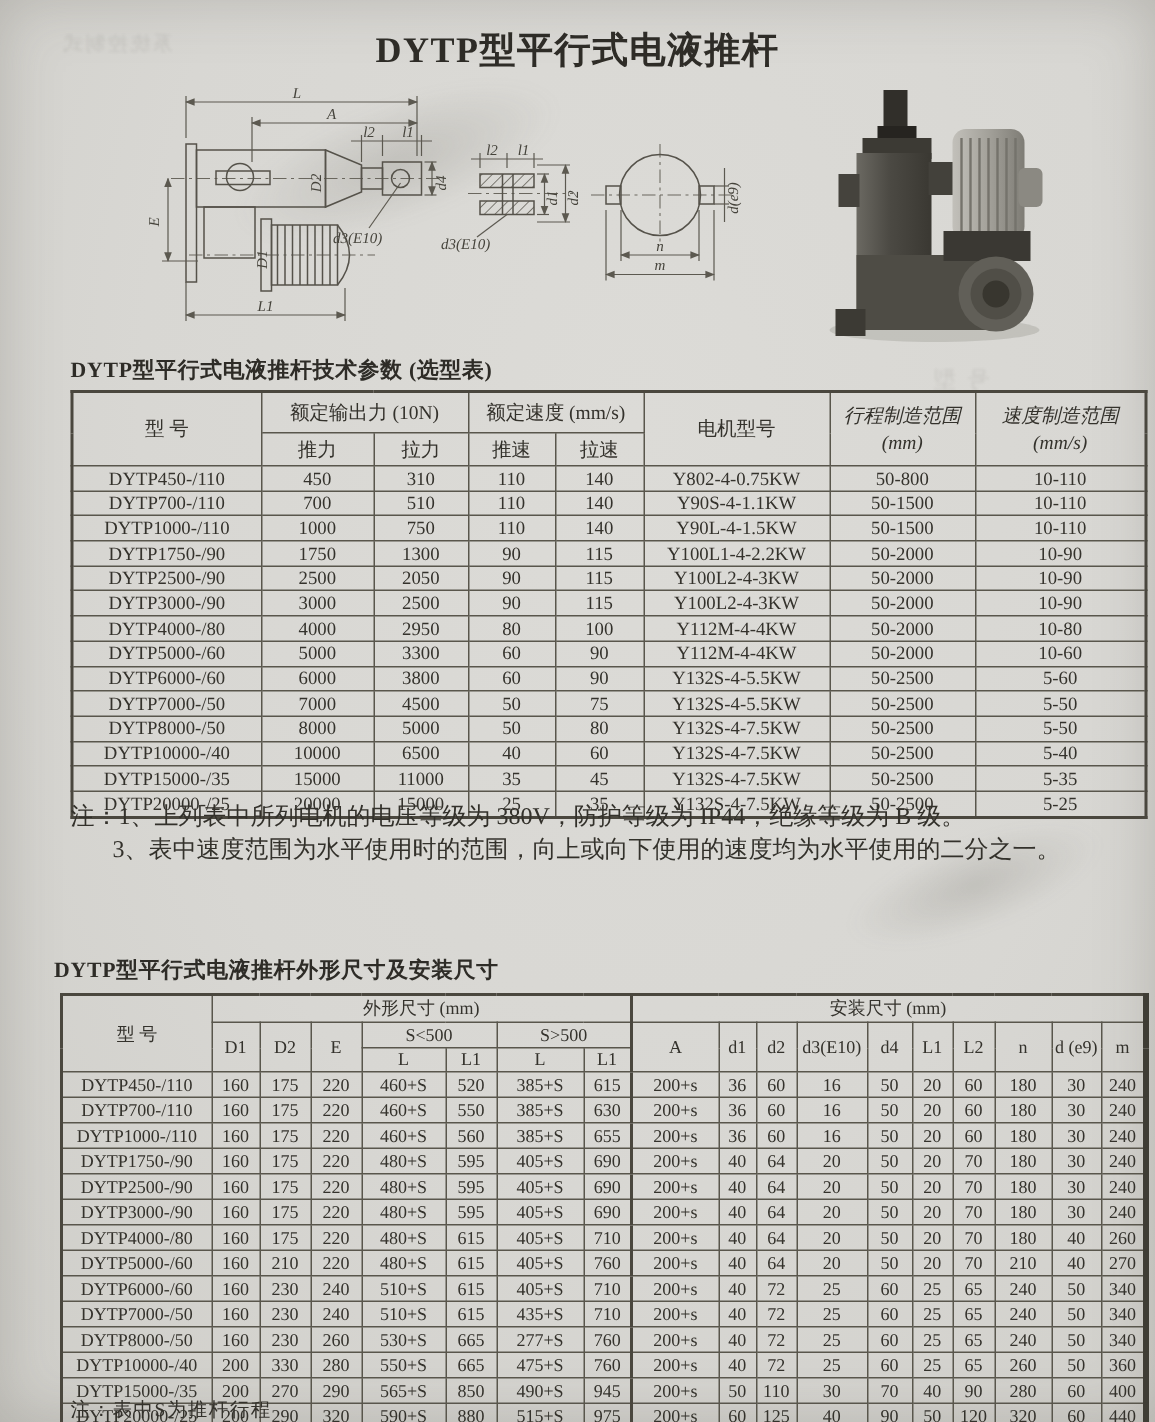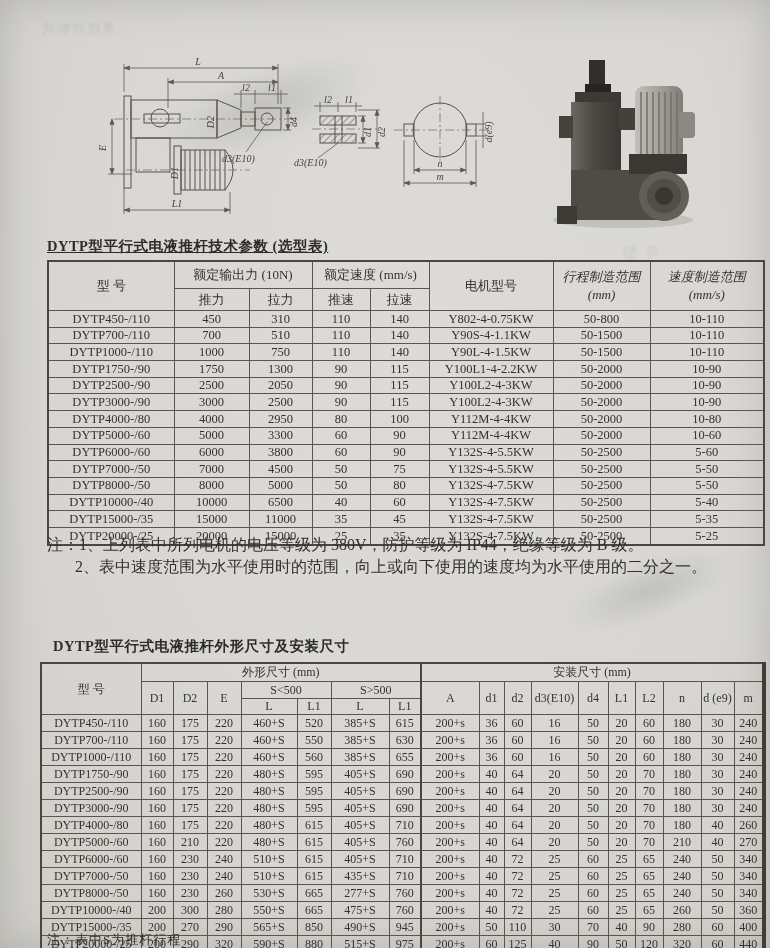--- a/index.html
+++ b/index.html
@@ -10,22 +10,22 @@
     font-family:"Liberation Serif","DejaVu Serif",serif;
     color:#34322c;
   }
   
   .ghost{position:absolute;pointer-events:none;}
   .ghost-text{transform:scaleX(-1);color:rgba(105,103,96,.35);filter:blur(1.2px);opacity:.45;font-size:13px;letter-spacing:2px;}
   .ghost-smudge{background:radial-gradient(ellipse, rgba(110,108,100,.22), rgba(110,108,100,0) 70%);filter:blur(4px);transform:rotate(-20deg);}
   
   .doc-title{position:absolute;top:17px;left:0;width:100%;text-align:center;font-size:24px;font-weight:bold;letter-spacing:1px;color:#2e2c27;}
   .sec-title{position:absolute;font-size:14.5px;font-weight:bold;color:#2e2c27;letter-spacing:.5px;}
-  .sec1{top:237px;left:47px;text-decoration:underline;}
-  .sec2{top:637px;left:53px;}
+  .sec1{top:237px;left:47px;}
+  .sec2{top:637px;left:36px;}
   
   table{position:absolute;border-collapse:collapse;table-layout:fixed;background:transparent;}
   th,td{border:1px solid #59564c;text-align:center;vertical-align:middle;padding:0 1px;
         font-weight:normal;color:#34322c;overflow:hidden;white-space:nowrap;}
   .t1{left:47px;top:260px;width:716px;border:2px solid #4a473e;}
   .t1 th{font-size:13px;}
   .t1 thead tr:nth-child(1) th{height:26px;}
   .t1 thead tr:nth-child(2) th{height:21px;}
   .t1 tbody td{font-size:12.5px;height:15.7px;line-height:1;}
   .t2{left:40px;top:662px;width:723px;border:2px solid #4a473e;border-right:4px solid #3f3d35;}
@@ -53,20 +53,21 @@
 </head>
 <body>
 
 <div class="page">
 
   <div class="ghost ghost-text" style="top:20px;left:40px;">系统控制式</div>
   <div class="ghost ghost-smudge" style="top:68px;left:150px;width:230px;height:80px;"></div>
   <div class="ghost ghost-text" style="top:244px;left:620px;font-size:15px;">号 型</div>
   <div class="ghost ghost-smudge" style="top:560px;left:560px;width:180px;height:60px;"></div>
 
+  <div class="doc-title">DYTP型平行式电液推杆</div>
 
   <svg class="lineart" width="448" height="180" viewBox="0 0 448 180">
     <defs>
       <marker id="ar" viewBox="0 0 10 10" refX="9" refY="5" markerWidth="8" markerHeight="8" orient="auto-start-reverse">
         <path d="M0,1L10,5L0,9z" fill="#5c5950"></path>
       </marker>
       <pattern id="hatch" width="5" height="5" patternTransform="rotate(45)" patternUnits="userSpaceOnUse">
         <line x1="0" y1="0" x2="0" y2="5" stroke="#5c5950" stroke-width="1"></line>
       </pattern>
     </defs>
@@ -392,21 +393,21 @@
           <td>35</td>
           <td>Y132S-4-7.5KW</td>
           <td>50-2500</td>
           <td>5-25</td>
         </tr>
       </tbody>
   </table>
 
   <div class="notes">
     <div class="note-line"><span class="notes-prefix">注：</span><span>1、上列表中所列电机的电压等级为 380V，防护等级为 IP44，绝缘等级为 B 级。</span></div>
-    <div class="note-line">2、表中速度范围为水平使用时的范围，向上或向下使用的速度均为水平使用的二分之一。</div>
+    <div class="note-line">3、表中速度范围为水平使用时的范围，向上或向下使用的速度均为水平使用的二分之一。</div>
   </div>
 
   <div class="sec-title sec2">DYTP型平行式电液推杆外形尺寸及安装尺寸</div>
 
   <table class="t2">
     <colgroup>
       <col style="width:100px">
         <col style="width:32px">
         <col style="width:34px">
         <col style="width:34px">
@@ -672,21 +673,21 @@
           <td>60</td>
           <td>25</td>
           <td>65</td>
           <td>240</td>
           <td>50</td>
           <td>340</td>
         </tr>
         <tr>
           <td>DYTP10000-/40</td>
           <td>200</td>
-          <td>300</td>
+          <td>330</td>
           <td>280</td>
           <td>550+S</td>
           <td>665</td>
           <td>475+S</td>
           <td>760</td>
           <td>200+s</td>
           <td>40</td>
           <td>72</td>
           <td>25</td>
           <td>60</td>

